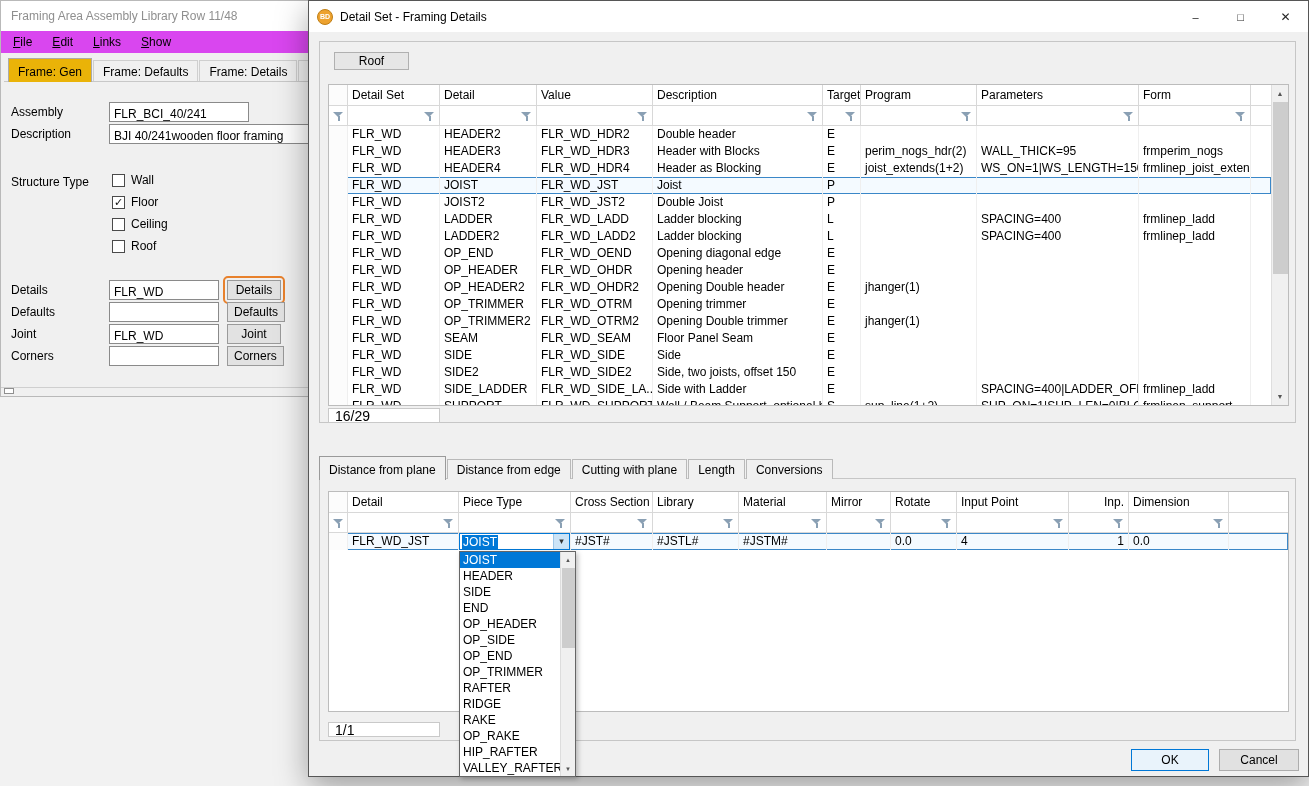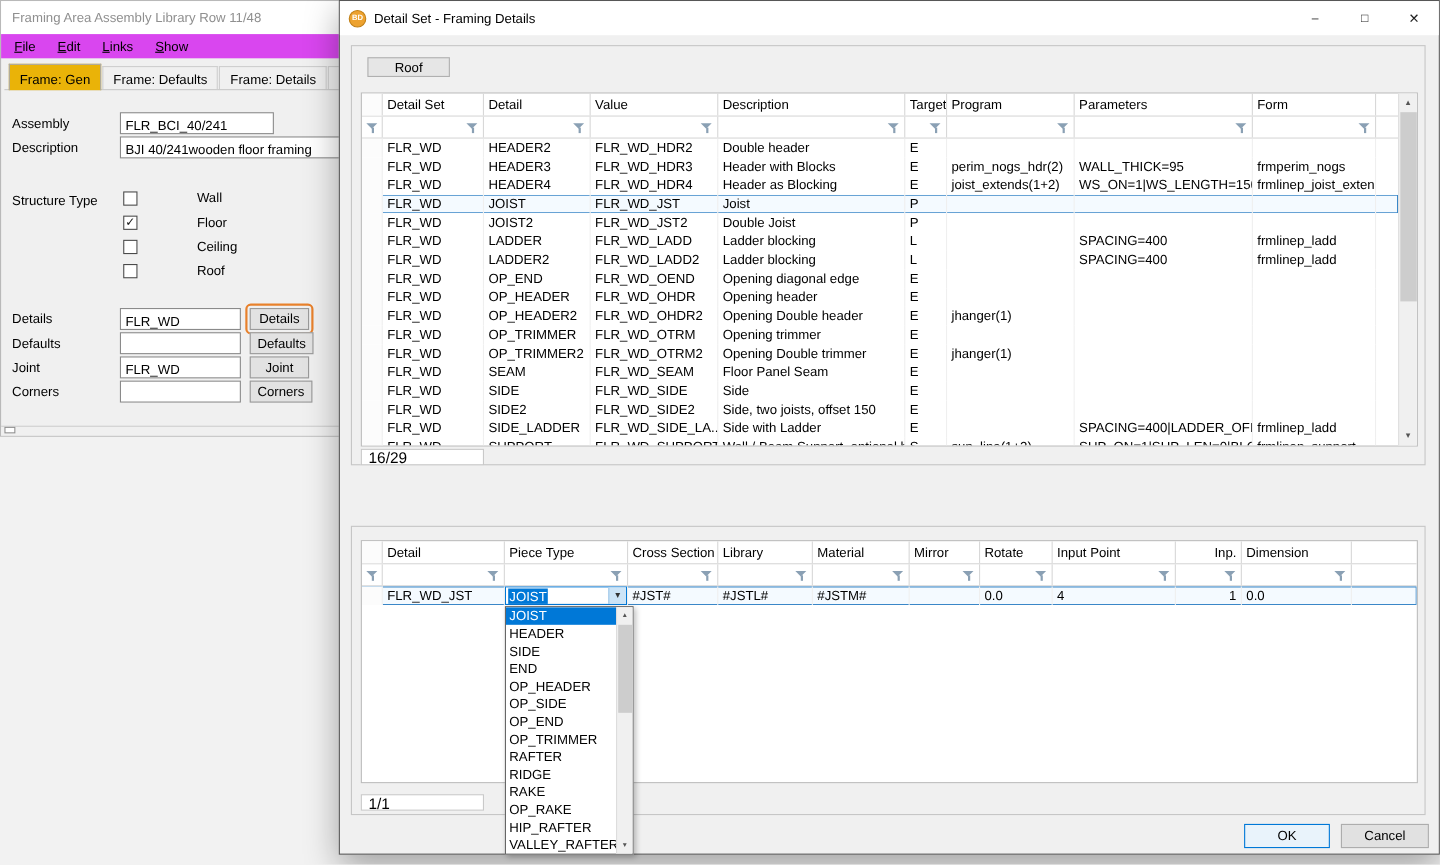--- a/index.html
+++ b/index.html
@@ -20,21 +20,21 @@
     padding:4px 9px 0; margin-right:1px; white-space:nowrap; }
   .ltab.active { position:relative; z-index:2; height:24px; margin-bottom:-1px;
     padding-top:6px; border-color:#ababab; background:#eab308; }
   .left-sep { position:absolute; top:80px; left:3px; right:0; border-top:1px solid #c8c8c8; }
   .fld-row { position:absolute; left:10px; display:flex; align-items:center; height:20px; }
   .fld-label { width:98px; flex:0 0 auto; }
   .fld-input { height:20px; border:1px solid #8a8a8a; background:#fff; padding:4px 4px;
     line-height:14px; overflow:hidden; white-space:nowrap; }
   #structure-type-label { position:absolute; left:10px; top:174px; }
   #structure-options { position:absolute; left:111px; top:168px; }
-  .chk-row { display:flex; align-items:center; height:22px;gap:48px; }
+  .chk-row { display:flex; align-items:center; height:22px; }
   .chkbox { width:13px; height:13px; border:1px solid #4a4a4a; background:#fff;
     margin-right:6px; font-size:11px; line-height:11px; text-align:center; color:#111; flex:0 0 auto; }
   #detail-button-rows { position:absolute; left:10px; top:279px; }
   .drow { display:flex; align-items:center; height:20px; margin-bottom:2px; }
   .btn-wrap { display:inline-block; margin-left:8px; }
   .btn-wrap.hl { outline:2px solid #e8812c; outline-offset:2px; border-radius:1px; }
   .sm-btn { height:20px; min-width:54px; background:#e2e2e2; border:1px solid #9a9a9a;
     padding:1px 6px; font-family:inherit; font-size:12px; }
   .bg-bottom { position:absolute; left:0; right:0; bottom:0; height:9px;
     border-top:1px solid #cfcfcf; background:#f0f0f0; }
@@ -450,20 +450,27 @@
       </div>
       <div class="vscroll">
         <div class="scroll-arrow up">▲</div>
         <div class="scroll-thumb" style="top:17px;height:172px"></div>
         <div class="scroll-arrow down">▼</div>
       </div>
     </div>
     <div class="status-box">16/29</div>
   </div>
 
+  <div class="btabs">
+      <div class="btab active">Distance from plane</div>
+      <div class="btab">Distance from edge</div>
+      <div class="btab">Cutting with plane</div>
+      <div class="btab">Length</div>
+      <div class="btab">Conversions</div>
+    </div>
 
   <div class="panel" id="bottom-panel">
     <div class="grid" id="bottom-grid">
       <div class="grid-content">
         <div class="ghead">
             <div class="hcell sel-col" style="width: 19px;"></div>
             <div class="hcell" style="width: 111px;">Detail</div>
             <div class="hcell" style="width: 112px;">Piece Type</div>
             <div class="hcell" style="width: 82px;">Cross Section</div>
             <div class="hcell" style="width: 86px;">Library</div>

